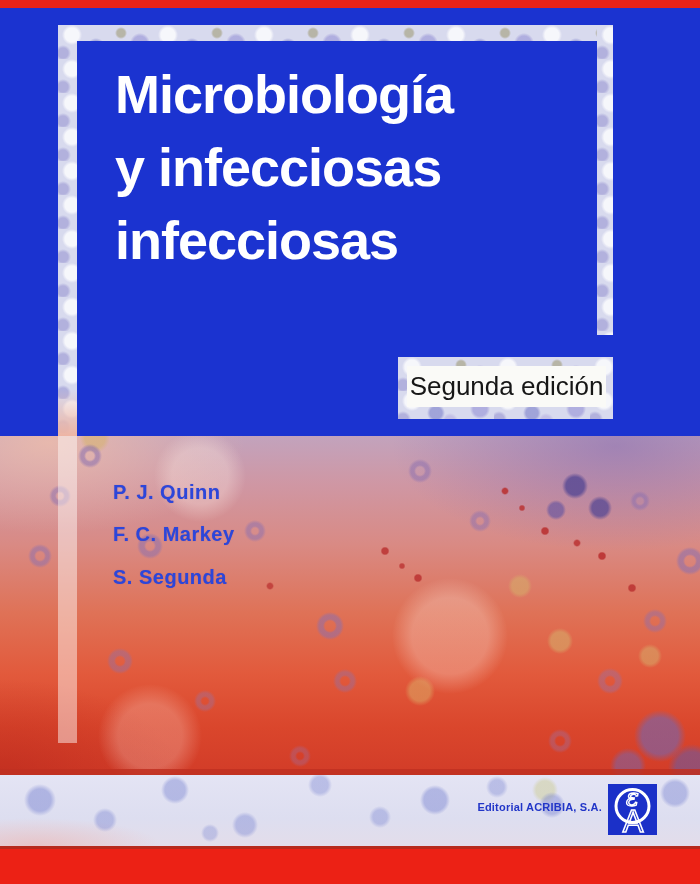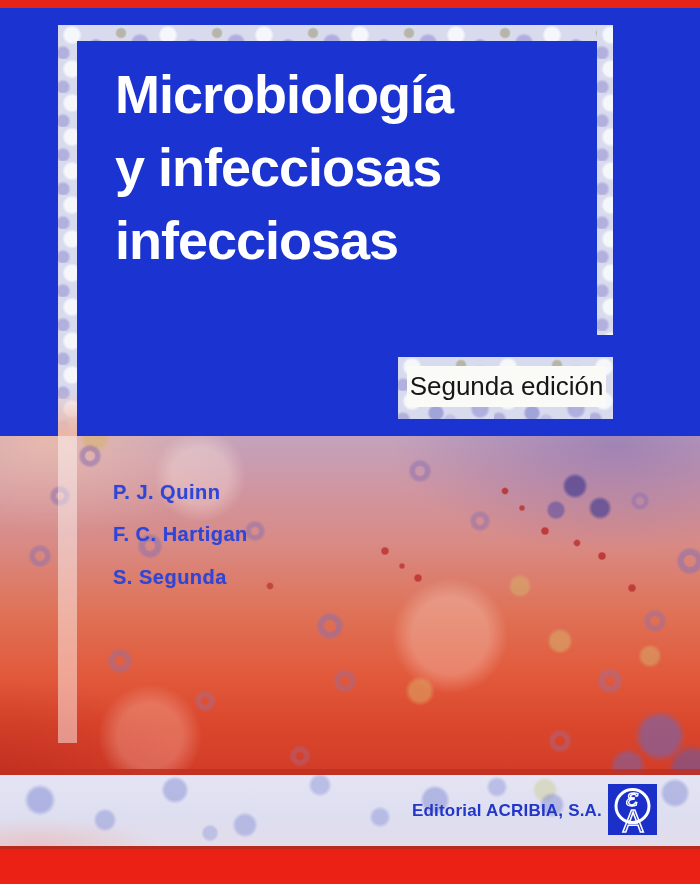--- a/index.html
+++ b/index.html
@@ -149,21 +149,21 @@
       radial-gradient(circle at 675px 18px, rgba(125,135,210,.45) 0 11px, rgba(125,135,210,0) 15px),
       radial-gradient(circle at 210px 58px, rgba(125,135,210,.35) 0 6px,  rgba(125,135,210,0) 9px),
       radial-gradient(ellipse 180px 40px at 5% 100%, rgba(235,175,170,.55), rgba(235,175,170,0) 70%),
       linear-gradient(180deg,#e4e4f4 0%,#dddef0 60%,#e3ddea 100%);
     background-repeat:no-repeat;
   }
 
   
   .publisher{
     right:98px;top:801px;
-    color:#2236c8;font-size:17px;font-weight:700;letter-spacing:0.2px;white-space:nowrap;
+    color:#2236c8;font-size:11px;font-weight:700;letter-spacing:0.2px;white-space:nowrap;
   }
   .logo{left:608px;top:784px;width:49px;height:51px;}
   .logo svg{display:block;}
 </style>
 </head>
 <body>
 
 <div class="cover">
 
   <div class="abs blue-panel"></div>
@@ -182,21 +182,21 @@
   <div class="abs tex edition">
     <div class="edition-inner">Segunda edición</div>
   </div>
 
   <div class="abs band-middle"></div>
 
   <div class="abs strip-left-lower"></div>
 
   <div class="abs authors">
     <div>P. J. Quinn</div>
-    <div>F. C. Hartigan</div>
+    <div>F. C. Markey</div>
     <div>S. Segunda</div>
   </div>
 
   <div class="abs band-line"></div>
 
   <div class="abs band-bottom"></div>
 
   <div class="abs publisher">Editorial ACRIBIA, S.A.</div>
 
   <div class="abs logo">

